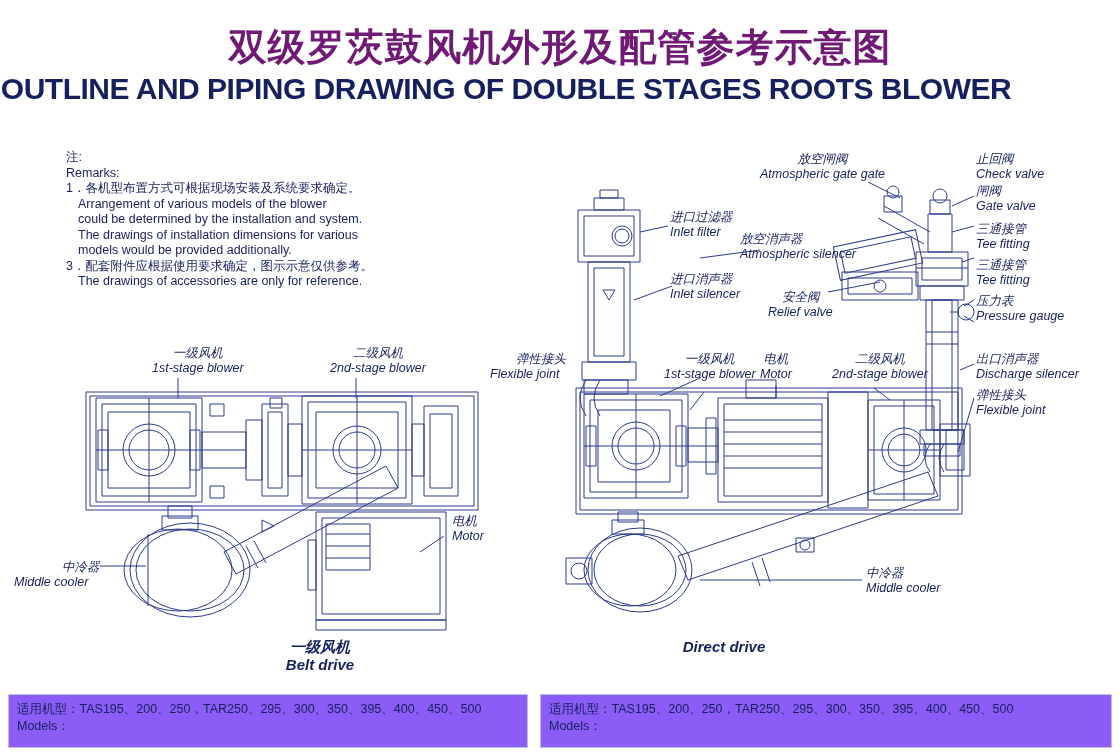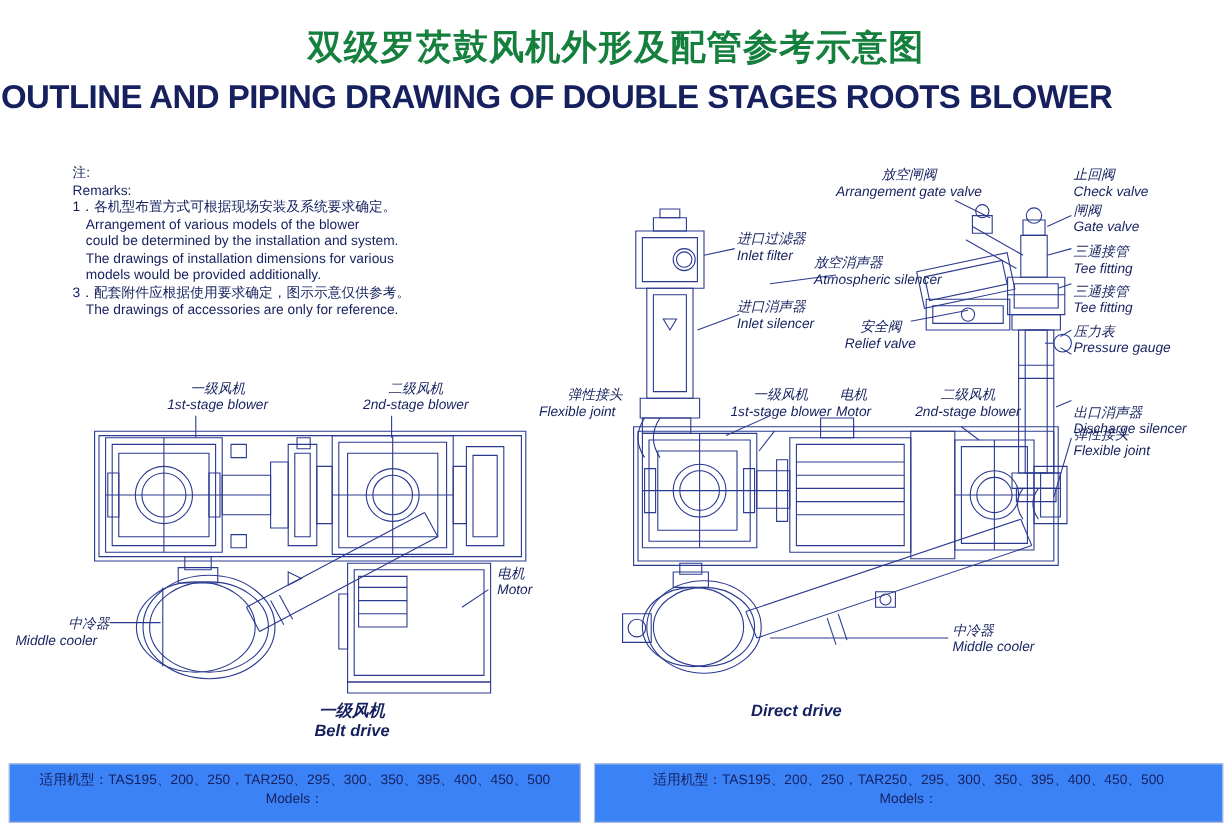--- a/index.html
+++ b/index.html
@@ -9,21 +9,21 @@
     font-family:"Liberation Sans", sans-serif;
     color:#1a2a6c;
     position:relative;
     overflow:hidden;
   }
   .page{position:absolute;inset:0;}
 
   
   .title-cn{
     position:absolute;top:22px;left:0;width:1120px;text-align:center;
-    font-size:32px;font-weight:bold;letter-spacing:1px;color:#15803d;
+    font-size:38px;font-weight:bold;letter-spacing:1px;color:#701a75;
   }
   .title-en{
     position:absolute;top:72px;left:0;width:1012px;text-align:center;
     font-size:30px;font-weight:bold;letter-spacing:-0.5px;color:#16205e;
   }
 
   
   .remarks{
     position:absolute;left:66px;top:150px;width:400px;
     font-size:12.5px;line-height:15.5px;color:#16205e;
@@ -35,23 +35,23 @@
   .lbl{position:absolute;font-size:12.5px;line-height:14.5px;color:#16205e;white-space:nowrap;font-style:italic;}
   .lbl .cn{display:block;}
   .lbl .en{display:block;}
   .lbl.c{text-align:center;}
 
   .big{font-size:15px;line-height:18px;font-weight:bold;}
 
   
   .modelbar{
     position:absolute;bottom:8px;height:54px;
-    background:#3b82f6;border:1px solid #b9c0d8;
+    background:#8b5cf6;border:1px solid #b9c0d8;
     font-size:12.5px;line-height:17px;color:#16205e;
-    padding:6px 8px 0 8px;box-sizing:border-box;text-align:center;
+    padding:6px 8px 0 8px;box-sizing:border-box;
   }
   .modelbar.left{left:8px;width:520px;}
   .modelbar.right{left:540px;width:572px;}
 
   
   svg.draw{position:absolute;left:0;top:0;width:1120px;height:756px;pointer-events:none;}
   svg.draw *{vector-effect:non-scaling-stroke;}
 </style>
 </head>
 <body>
@@ -292,21 +292,21 @@
   <div class="lbl" style="left:740px;top:232px;">
     <span class="cn">放空消声器</span>
     <span class="en">Atmospheric silencer</span>
   </div>
   <div class="lbl" style="left:670px;top:272px;">
     <span class="cn">进口消声器</span>
     <span class="en">Inlet silencer</span>
   </div>
   <div class="lbl c" style="left:760px;top:152px;">
     <span class="cn">放空闸阀</span>
-    <span class="en">Arrangement gate valve</span>
+    <span class="en">Atmospheric gate gate</span>
   </div>
   <div class="lbl" style="left:976px;top:152px;">
     <span class="cn">止回阀</span>
     <span class="en">Check valve</span>
   </div>
   <div class="lbl" style="left:976px;top:184px;">
     <span class="cn">闸阀</span>
     <span class="en">Gate valve</span>
   </div>
   <div class="lbl" style="left:976px;top:222px;">
@@ -334,21 +334,21 @@
     <span class="en">1st-stage blower</span>
   </div>
   <div class="lbl c" style="left:760px;top:352px;">
     <span class="cn">电机</span>
     <span class="en">Motor</span>
   </div>
   <div class="lbl c" style="left:832px;top:352px;">
     <span class="cn">二级风机</span>
     <span class="en">2nd-stage blower</span>
   </div>
-  <div class="lbl" style="left:976px;top:368px;">
+  <div class="lbl" style="left:976px;top:352px;">
     <span class="cn">出口消声器</span>
     <span class="en">Discharge silencer</span>
   </div>
   <div class="lbl" style="left:976px;top:388px;">
     <span class="cn">弹性接头</span>
     <span class="en">Flexible joint</span>
   </div>
   <div class="lbl" style="left:866px;top:566px;">
     <span class="cn">中冷器</span>
     <span class="en">Middle cooler</span>

